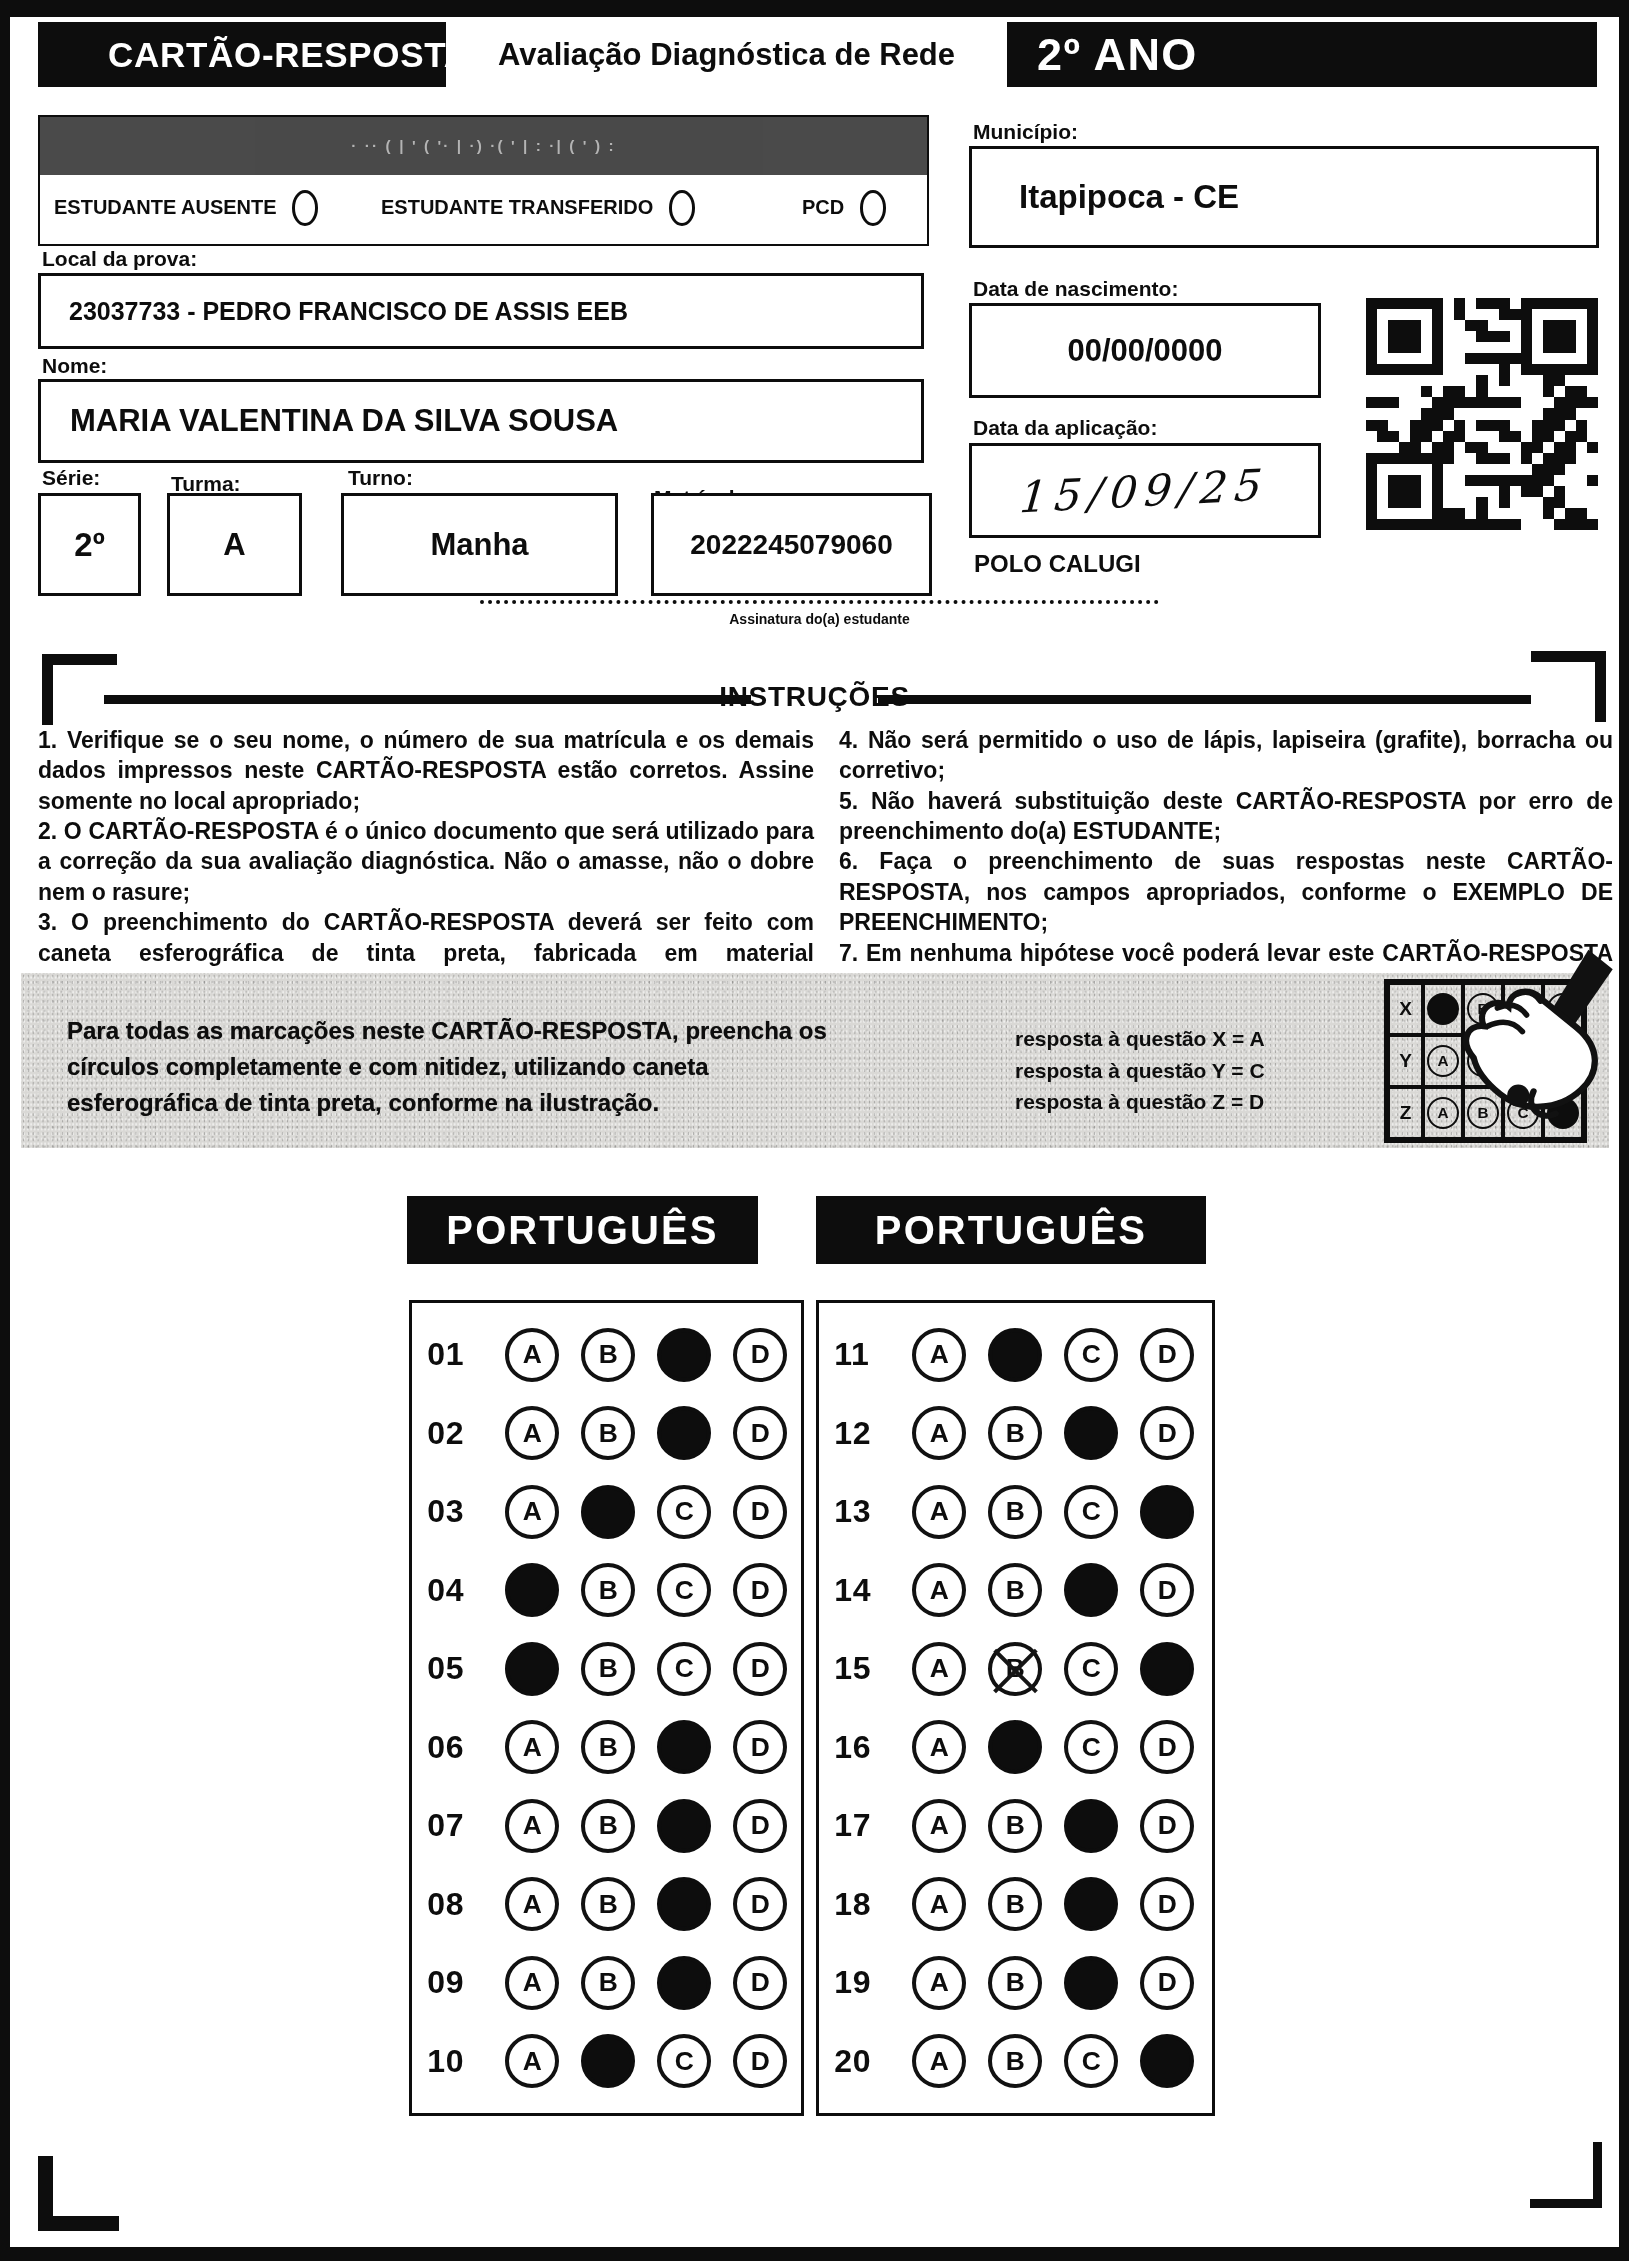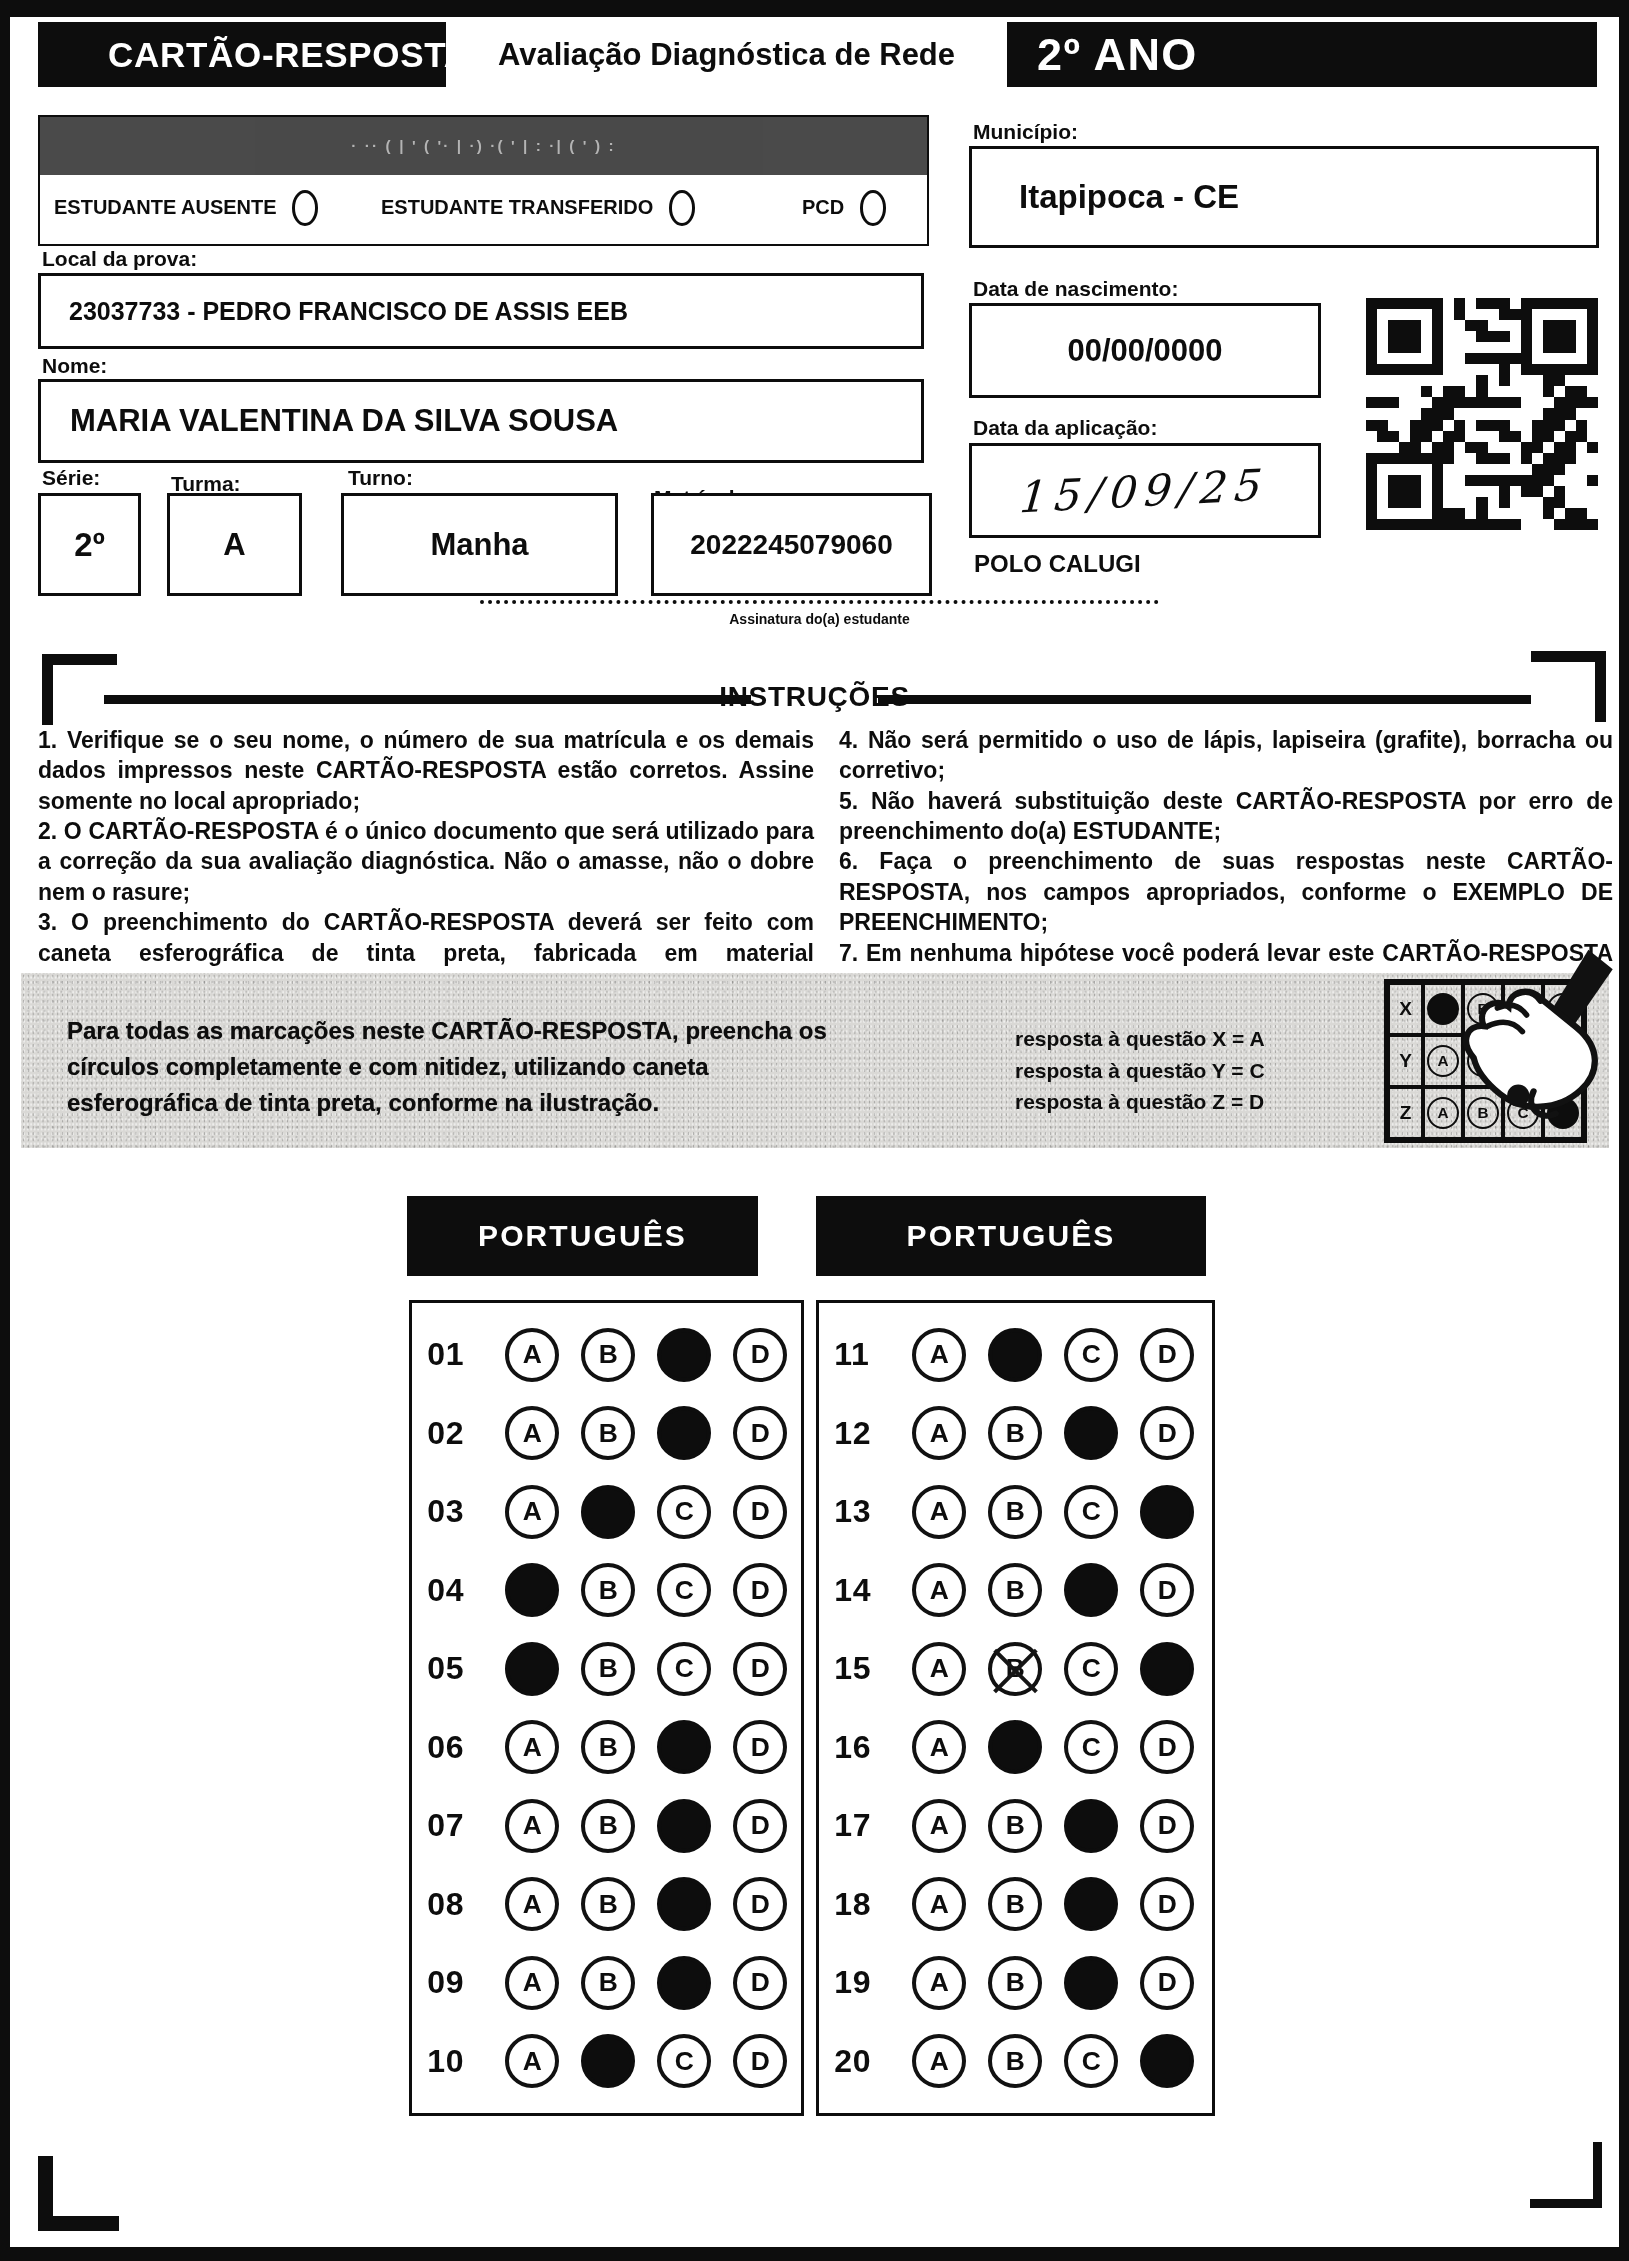--- a/index.html
+++ b/index.html
@@ -71,22 +71,22 @@
   .ex-grid{position:absolute;left:1363px;top:5.6px;border:4.2px solid #0d0d0d;display:grid;
     grid-template-columns:35px repeat(4,40px);grid-auto-rows:52px;}
   .ex-cell{border:2.8px solid #0d0d0d;display:flex;align-items:center;justify-content:center;}
   .ex-lab{font-size:19px;font-weight:700;}
   .ex-bub{width:32px;height:32px;border:2.8px solid #0d0d0d;border-radius:50%;display:flex;align-items:center;justify-content:center;
     font-size:15.3px;font-weight:700;box-sizing:border-box;}
   .ex-bub.filled{background:#0d0d0d;color:transparent;}
   .hand-svg{position:absolute;left:1446px;top:948px;width:182px;height:209px;}
 
   
-  .subj-bar{position:absolute;top:1196px;height:80px;background:#0d0d0d;color:#fff;
-    display:flex;align-items:center;justify-content:center;font-size:30px;font-weight:700;letter-spacing:2.1px;}
+  .subj-bar{position:absolute;top:1196px;height:68px;background:#0d0d0d;color:#fff;
+    display:flex;align-items:center;justify-content:center;font-size:40px;font-weight:700;letter-spacing:2.1px;}
   .sb-0{left:407px;width:351px;}
   .sb-1{left:816px;width:390px;}
   .ans-grid{position:absolute;top:1300px;height:816px;border:3.5px solid #0d0d0d;background:#fff;
     display:flex;flex-direction:column;justify-content:space-evenly;box-sizing:border-box;}
   .ag-0{left:409px;width:395px;}
   .ag-1{left:816px;width:399px;}
   .q-row{display:flex;align-items:center;padding-left:15.3px;gap:22px;}
   .q-num{width:56px;font-size:32px;font-weight:700;letter-spacing:0.7px;}
   .bubble{width:54px;height:54px;border:4.9px solid #111;border-radius:50%;box-sizing:border-box;
     display:flex;align-items:center;justify-content:center;font-size:26.4px;font-weight:700;position:relative;flex:none;}

